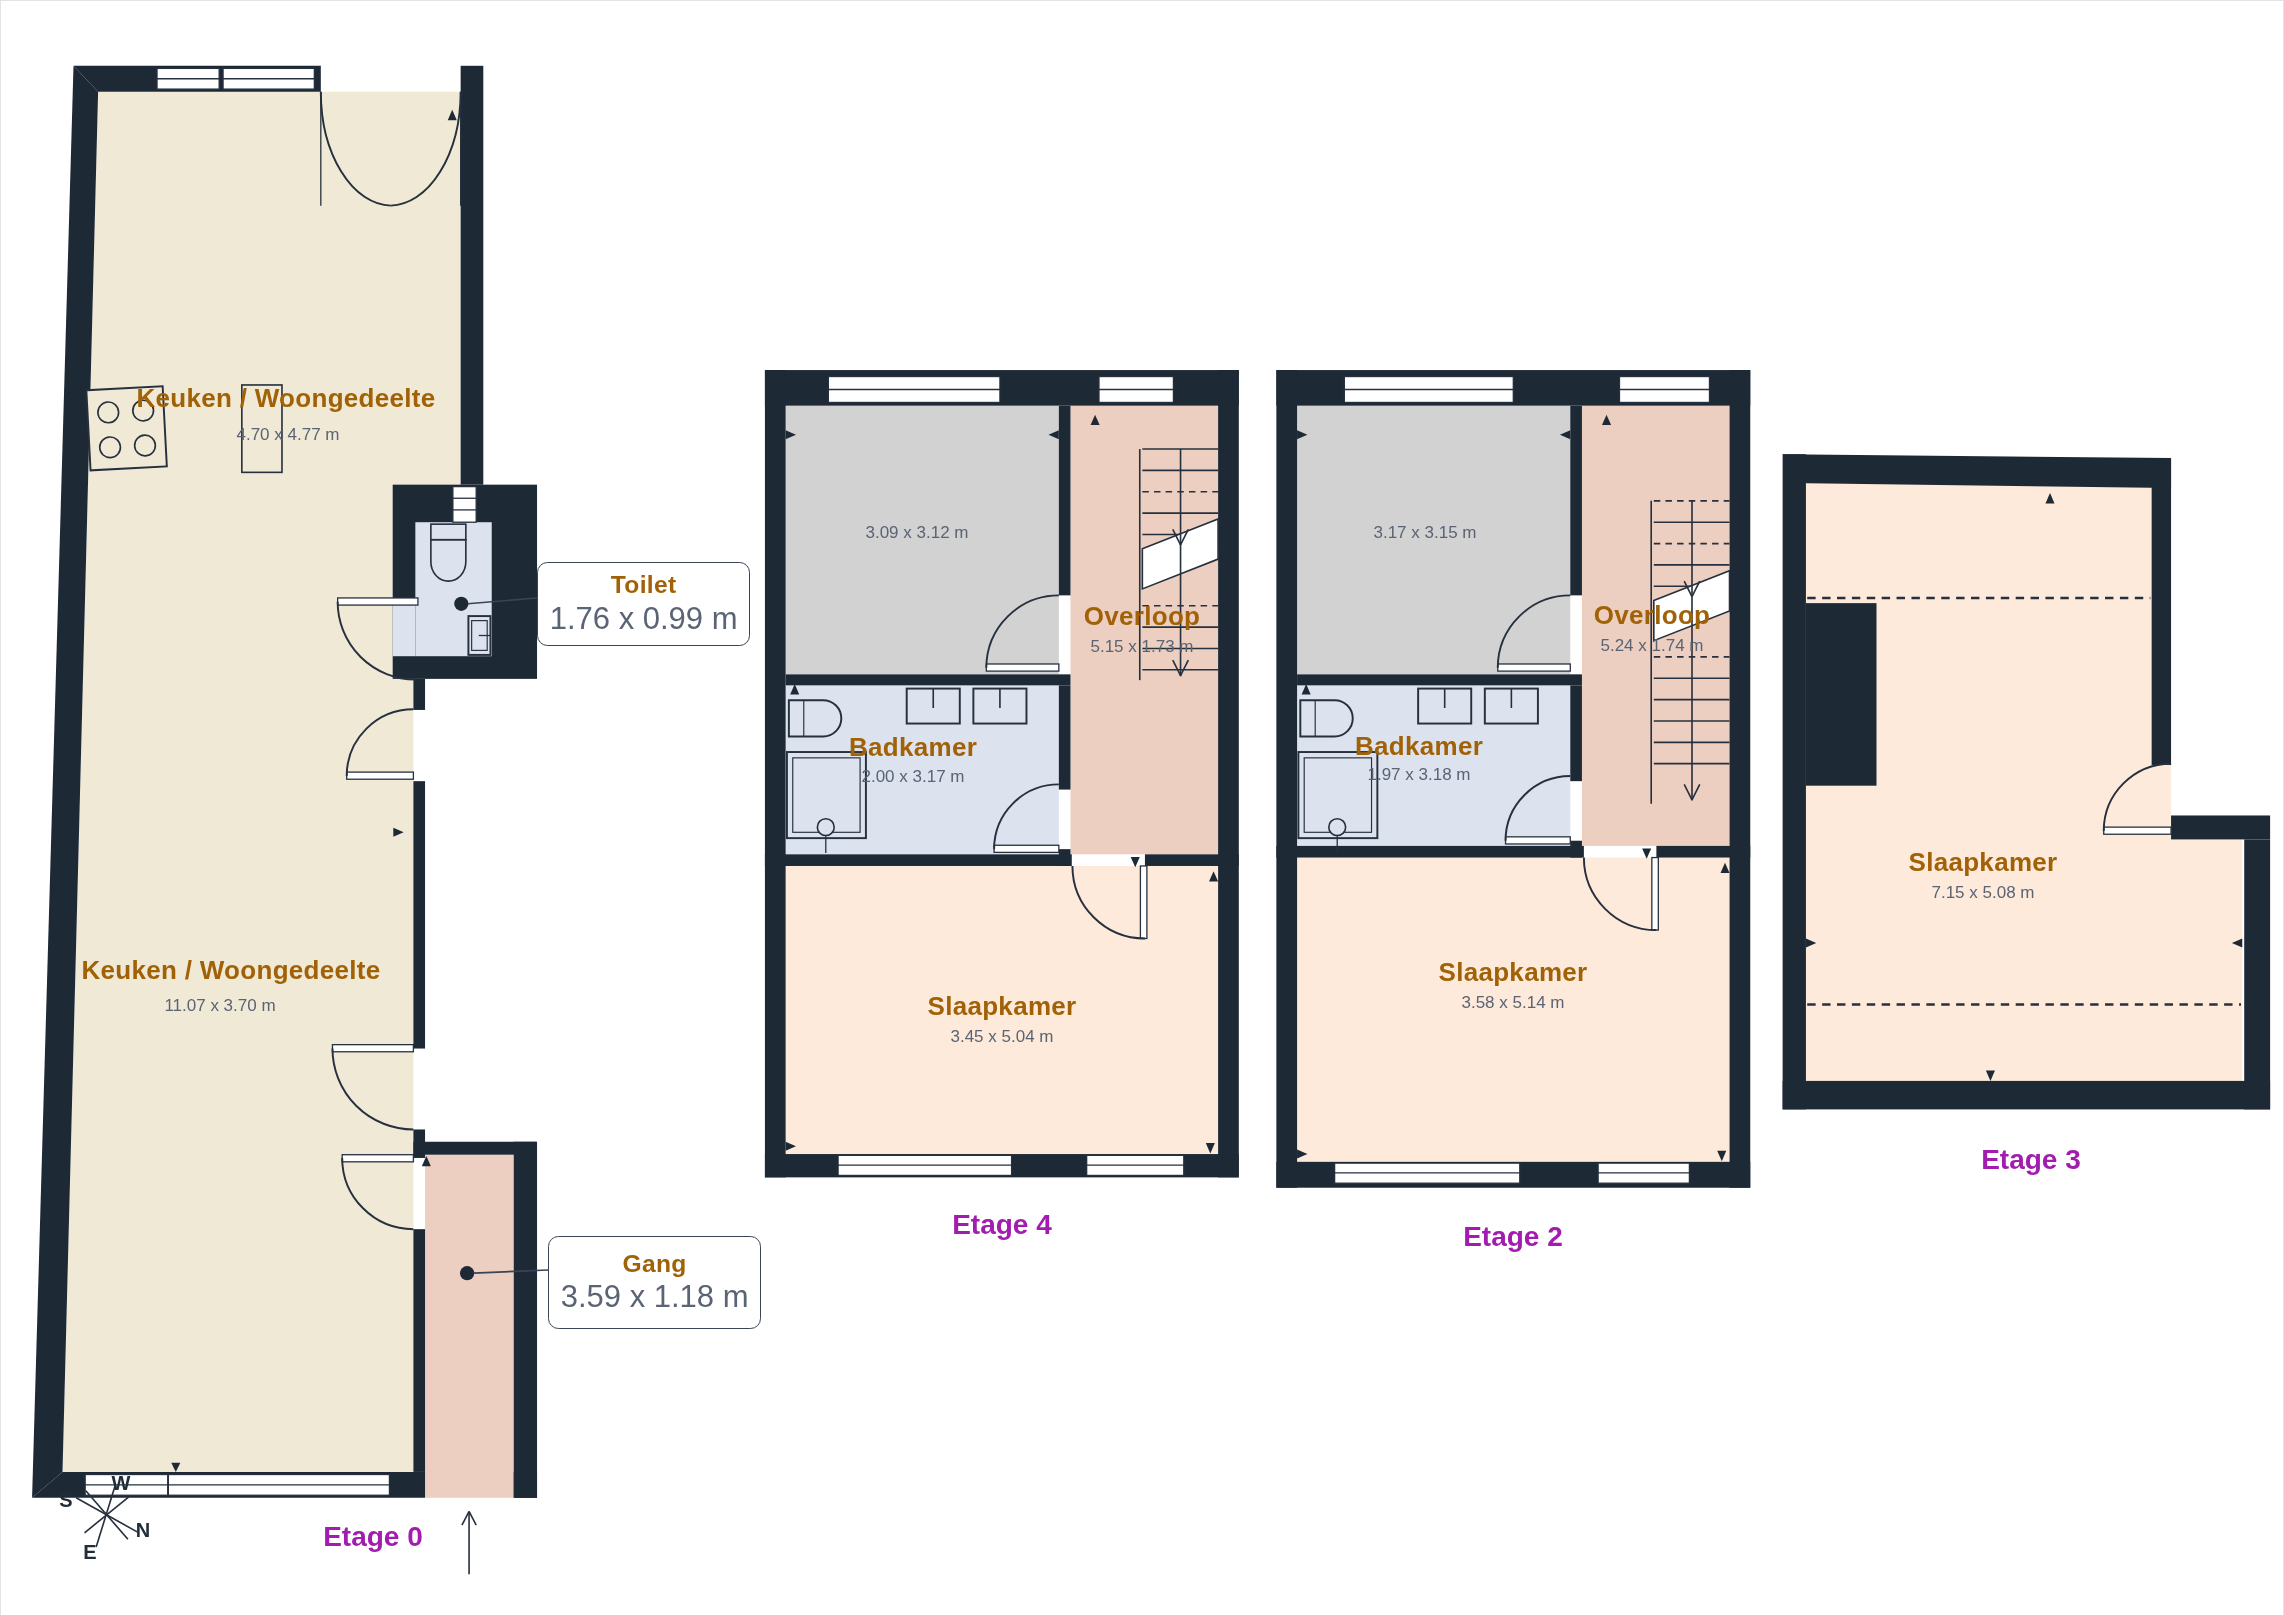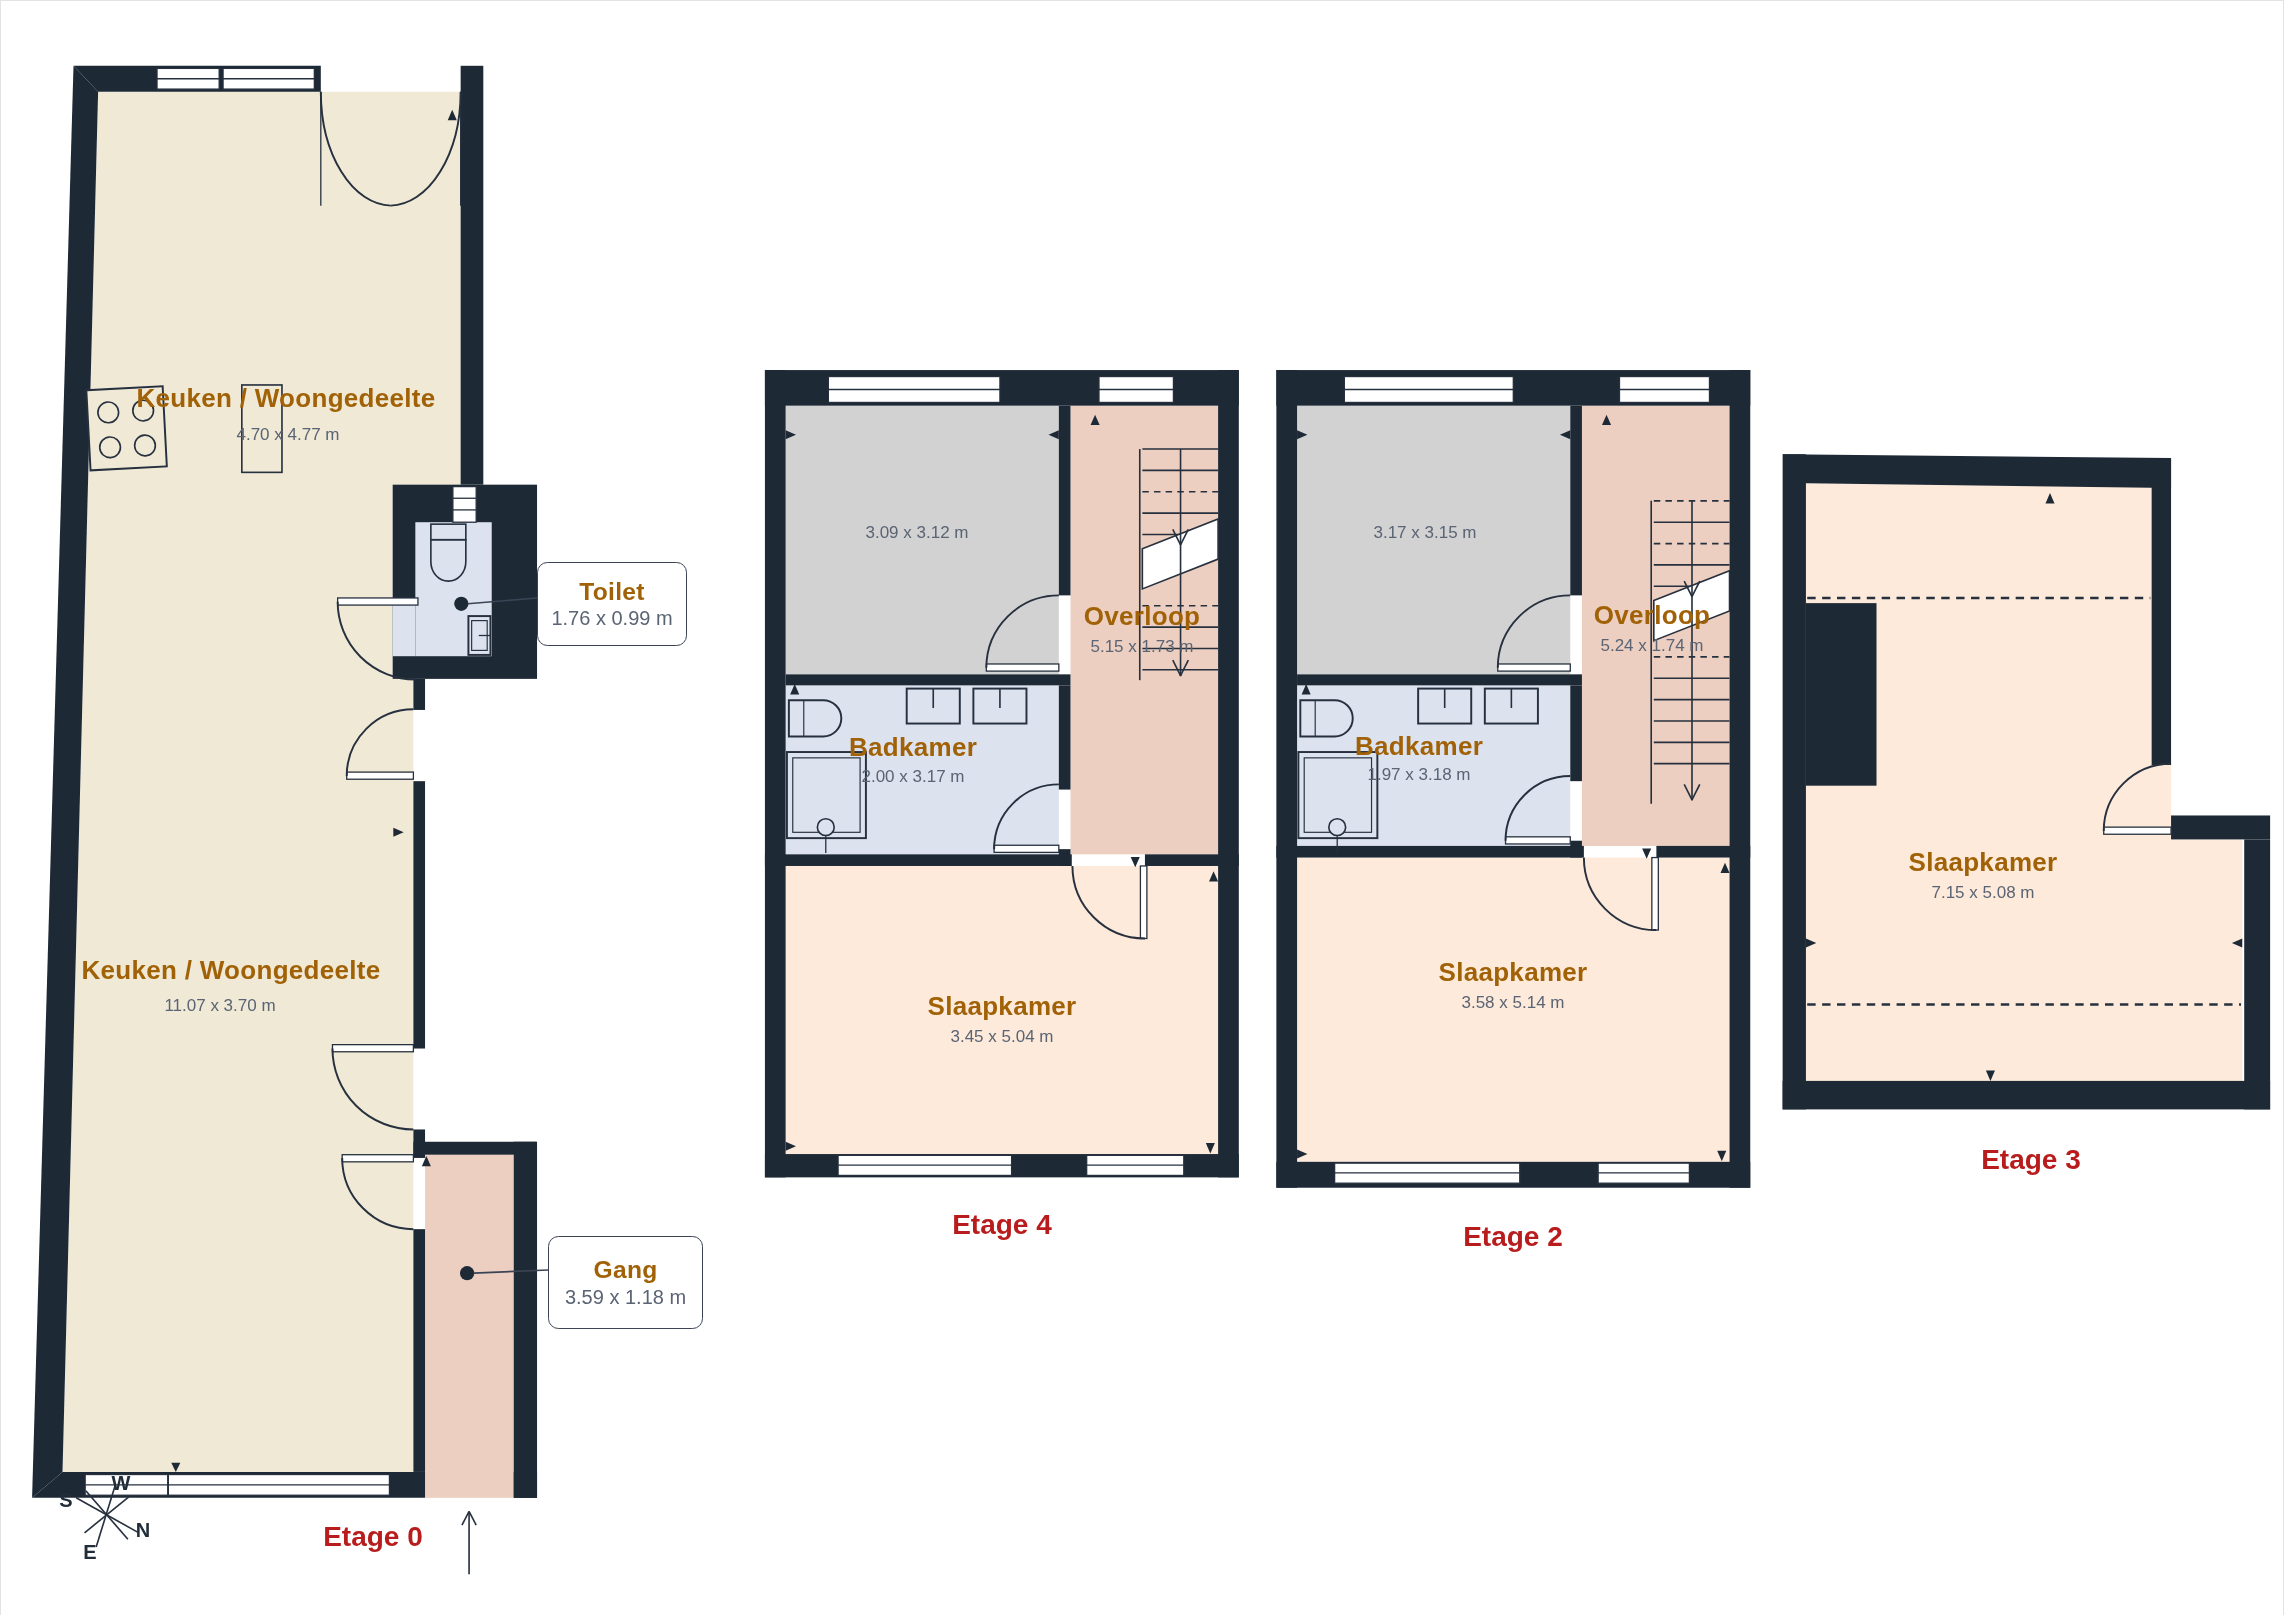--- a/index.html
+++ b/index.html
@@ -1,25 +1,25 @@
 <!DOCTYPE html>
 <html style="font-size:10.4px"><head>
 <meta charset="utf-8">
 <style>
   html,body{margin:0;padding:0;background:#ffffff;}
   #canvas{position:relative;width:2284px;height:1616px;background:#ffffff;border:1.3px solid #e3e3e3;box-sizing:border-box;overflow:hidden;font-family:"Liberation Sans",sans-serif;}
   #plan-svg{position:absolute;left:0;top:0;}
   .lbl{position:absolute;transform:translate(-50%,-50%);white-space:nowrap;text-align:center;}
   .room-name{font-size:26px;font-weight:700;color:#a16207;letter-spacing:0.3px;}
   .room-dims{font-size:17px;font-weight:400;color:#5a6474;}
-  .etage-label{font-size:28px;font-weight:700;color:#b91c1c;}
+  .etage-label{font-size:28px;font-weight:700;color:#a21caf;}
   .compass-letter{font-size:20px;font-weight:700;color:#222d3a;}
   .callout{position:absolute;background:#ffffff;border:1.9px solid #3a4454;border-radius:10.4px;display:flex;flex-direction:column;align-items:center;justify-content:center;gap:1.3px;padding:6.5px 11.7px;box-sizing:border-box;}
   .callout .room-name{font-size:24.6px;}
-  .callout .room-dims{font-size:20px;text-align:center;}
+  .callout .room-dims{font-size:31px;text-align:center;}
 </style>
 </head>
 <body>
 
 <div id="canvas">
 
 <svg id="plan-svg" width="2284" height="1616" viewBox="0 0 3528 2496" xmlns="http://www.w3.org/2000/svg">
 
   <g>
 

